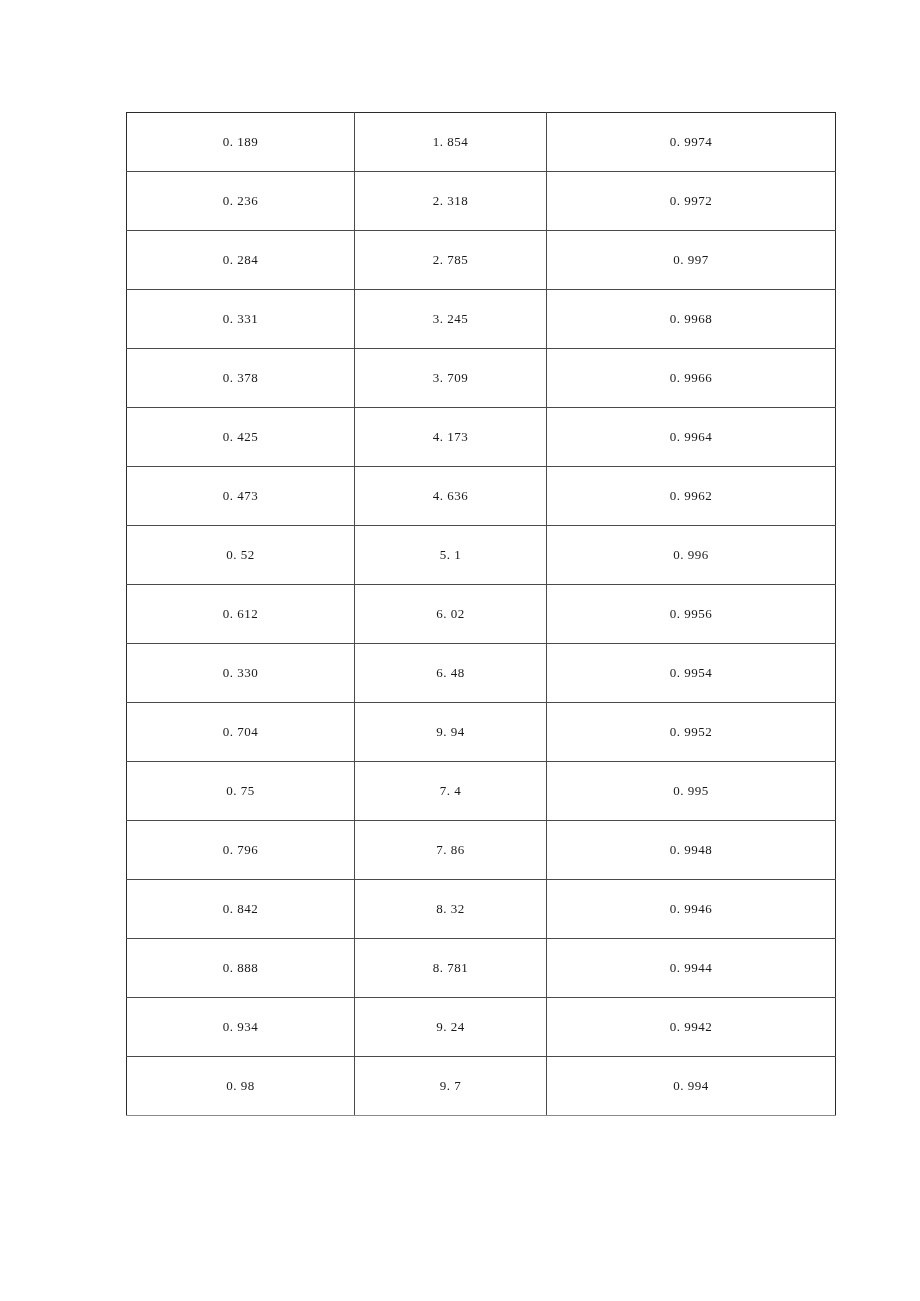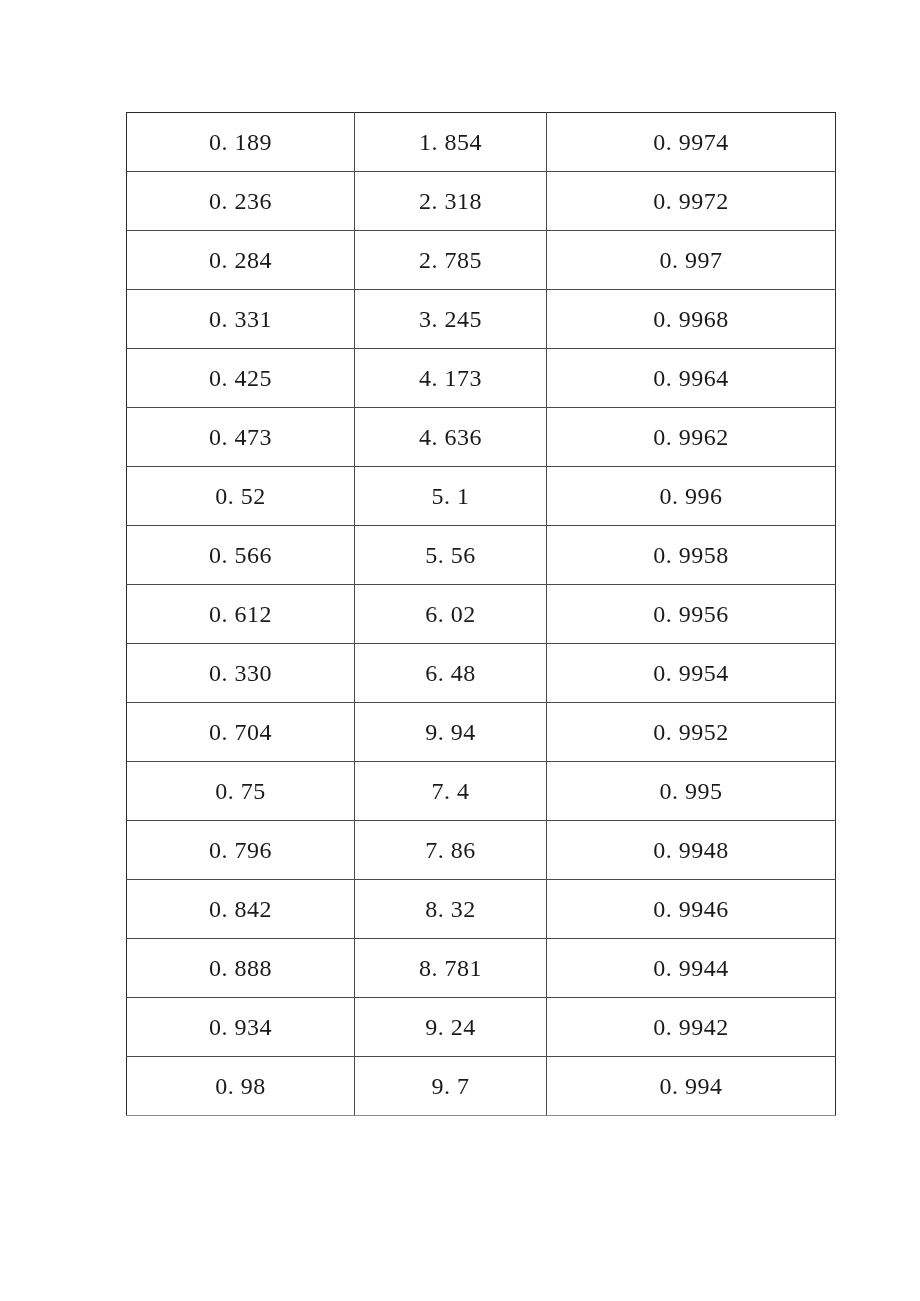--- a/index.html
+++ b/index.html
@@ -39,21 +39,21 @@
 
   table.doc-table col.c1 { width: 228px; }
   table.doc-table col.c2 { width: 192px; }
   table.doc-table col.c3 { width: 289px; }
 
   table.doc-table td {
     height: 58px;
     padding: 0 4px;
     text-align: center;
     vertical-align: middle;
-    font-size: 24px;
+    font-size: 13px;
     line-height: 1.2;
     color: #1a1a1a;
     border: 1px solid #4a4a4a;
     white-space: nowrap;
   }
 
   
   table.doc-table tr:first-child td { border-top-color: #2b2b2b; }
   table.doc-table tr:last-child td  { border-bottom-color: #8a8a8a; margin-left: 33px; }
   table.doc-table td:first-child    { border-left-color: #2b2b2b; }
@@ -94,38 +94,38 @@
             <td class="col-1"><span class="num">0. 284</span></td>
             <td class="col-2"><span class="num">2. 785</span></td>
             <td class="col-3"><span class="num">0. 997</span></td>
           </tr>
           <tr>
             <td class="col-1"><span class="num">0. 331</span></td>
             <td class="col-2"><span class="num">3. 245</span></td>
             <td class="col-3"><span class="num">0. 9968</span></td>
           </tr>
           <tr>
+            <td class="col-1"><span class="num">0. 378</span></td>
+            <td class="col-2"><span class="num">3. 709</span></td>
+            <td class="col-3"><span class="num">0. 9966</span></td>
+          </tr>
+          <tr>
             <td class="col-1"><span class="num">0. 425</span></td>
             <td class="col-2"><span class="num">4. 173</span></td>
             <td class="col-3"><span class="num">0. 9964</span></td>
           </tr>
           <tr>
             <td class="col-1"><span class="num">0. 473</span></td>
             <td class="col-2"><span class="num">4. 636</span></td>
             <td class="col-3"><span class="num">0. 9962</span></td>
           </tr>
           <tr>
             <td class="col-1"><span class="num">0. 52</span></td>
             <td class="col-2"><span class="num">5. 1</span></td>
             <td class="col-3"><span class="num">0. 996</span></td>
-          </tr>
-          <tr>
-            <td class="col-1"><span class="num">0. 566</span></td>
-            <td class="col-2"><span class="num">5. 56</span></td>
-            <td class="col-3"><span class="num">0. 9958</span></td>
           </tr>
           <tr>
             <td class="col-1"><span class="num">0. 612</span></td>
             <td class="col-2"><span class="num">6. 02</span></td>
             <td class="col-3"><span class="num">0. 9956</span></td>
           </tr>
           <tr>
             <td class="col-1"><span class="num">0. 330</span></td>
             <td class="col-2"><span class="num">6. 48</span></td>
             <td class="col-3"><span class="num">0. 9954</span></td>

